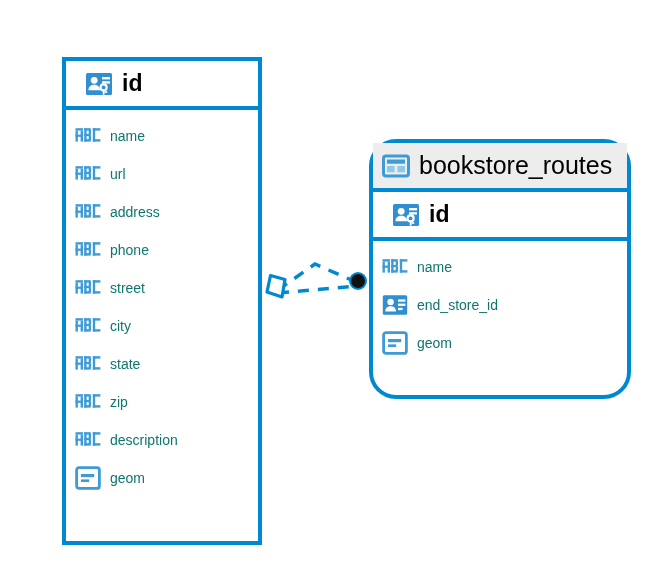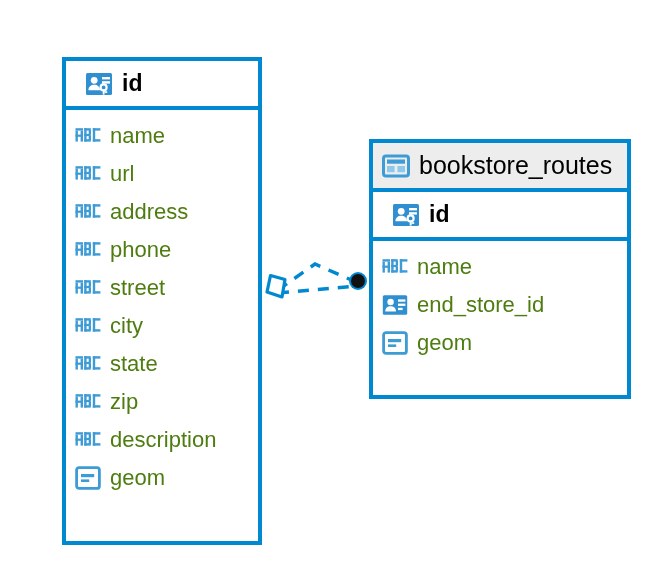--- a/index.html
+++ b/index.html
@@ -34,20 +34,21 @@
     top: 57px;
     width: 200px;
     height: 488px;
   }
 
   #entity-bookstore-routes {
     left: 369px;
     top: 139px;
     width: 262px;
     height: 260px;
+    border-radius: 27px;
   }
 
   .entity-header {
     box-sizing: border-box;
     height: 49px;
     display: flex;
     align-items: center;
     padding-left: 9px;
     gap: 9px;
     border-bottom: 4px solid #0089d0;
@@ -79,22 +80,22 @@
   }
 
   .field-row {
     height: 38px;
     display: flex;
     align-items: center;
     gap: 9px;
   }
 
   .field-label {
-    font-size: 22px;
-    color: #4d7c0f;
+    font-size: 14px;
+    color: #0f766e;
     line-height: 1;
     white-space: nowrap;
   }
   .field-label.pk {
     font-weight: bold;
     font-size: 23px;
     color: #000000;
   }
 
   .icon {

